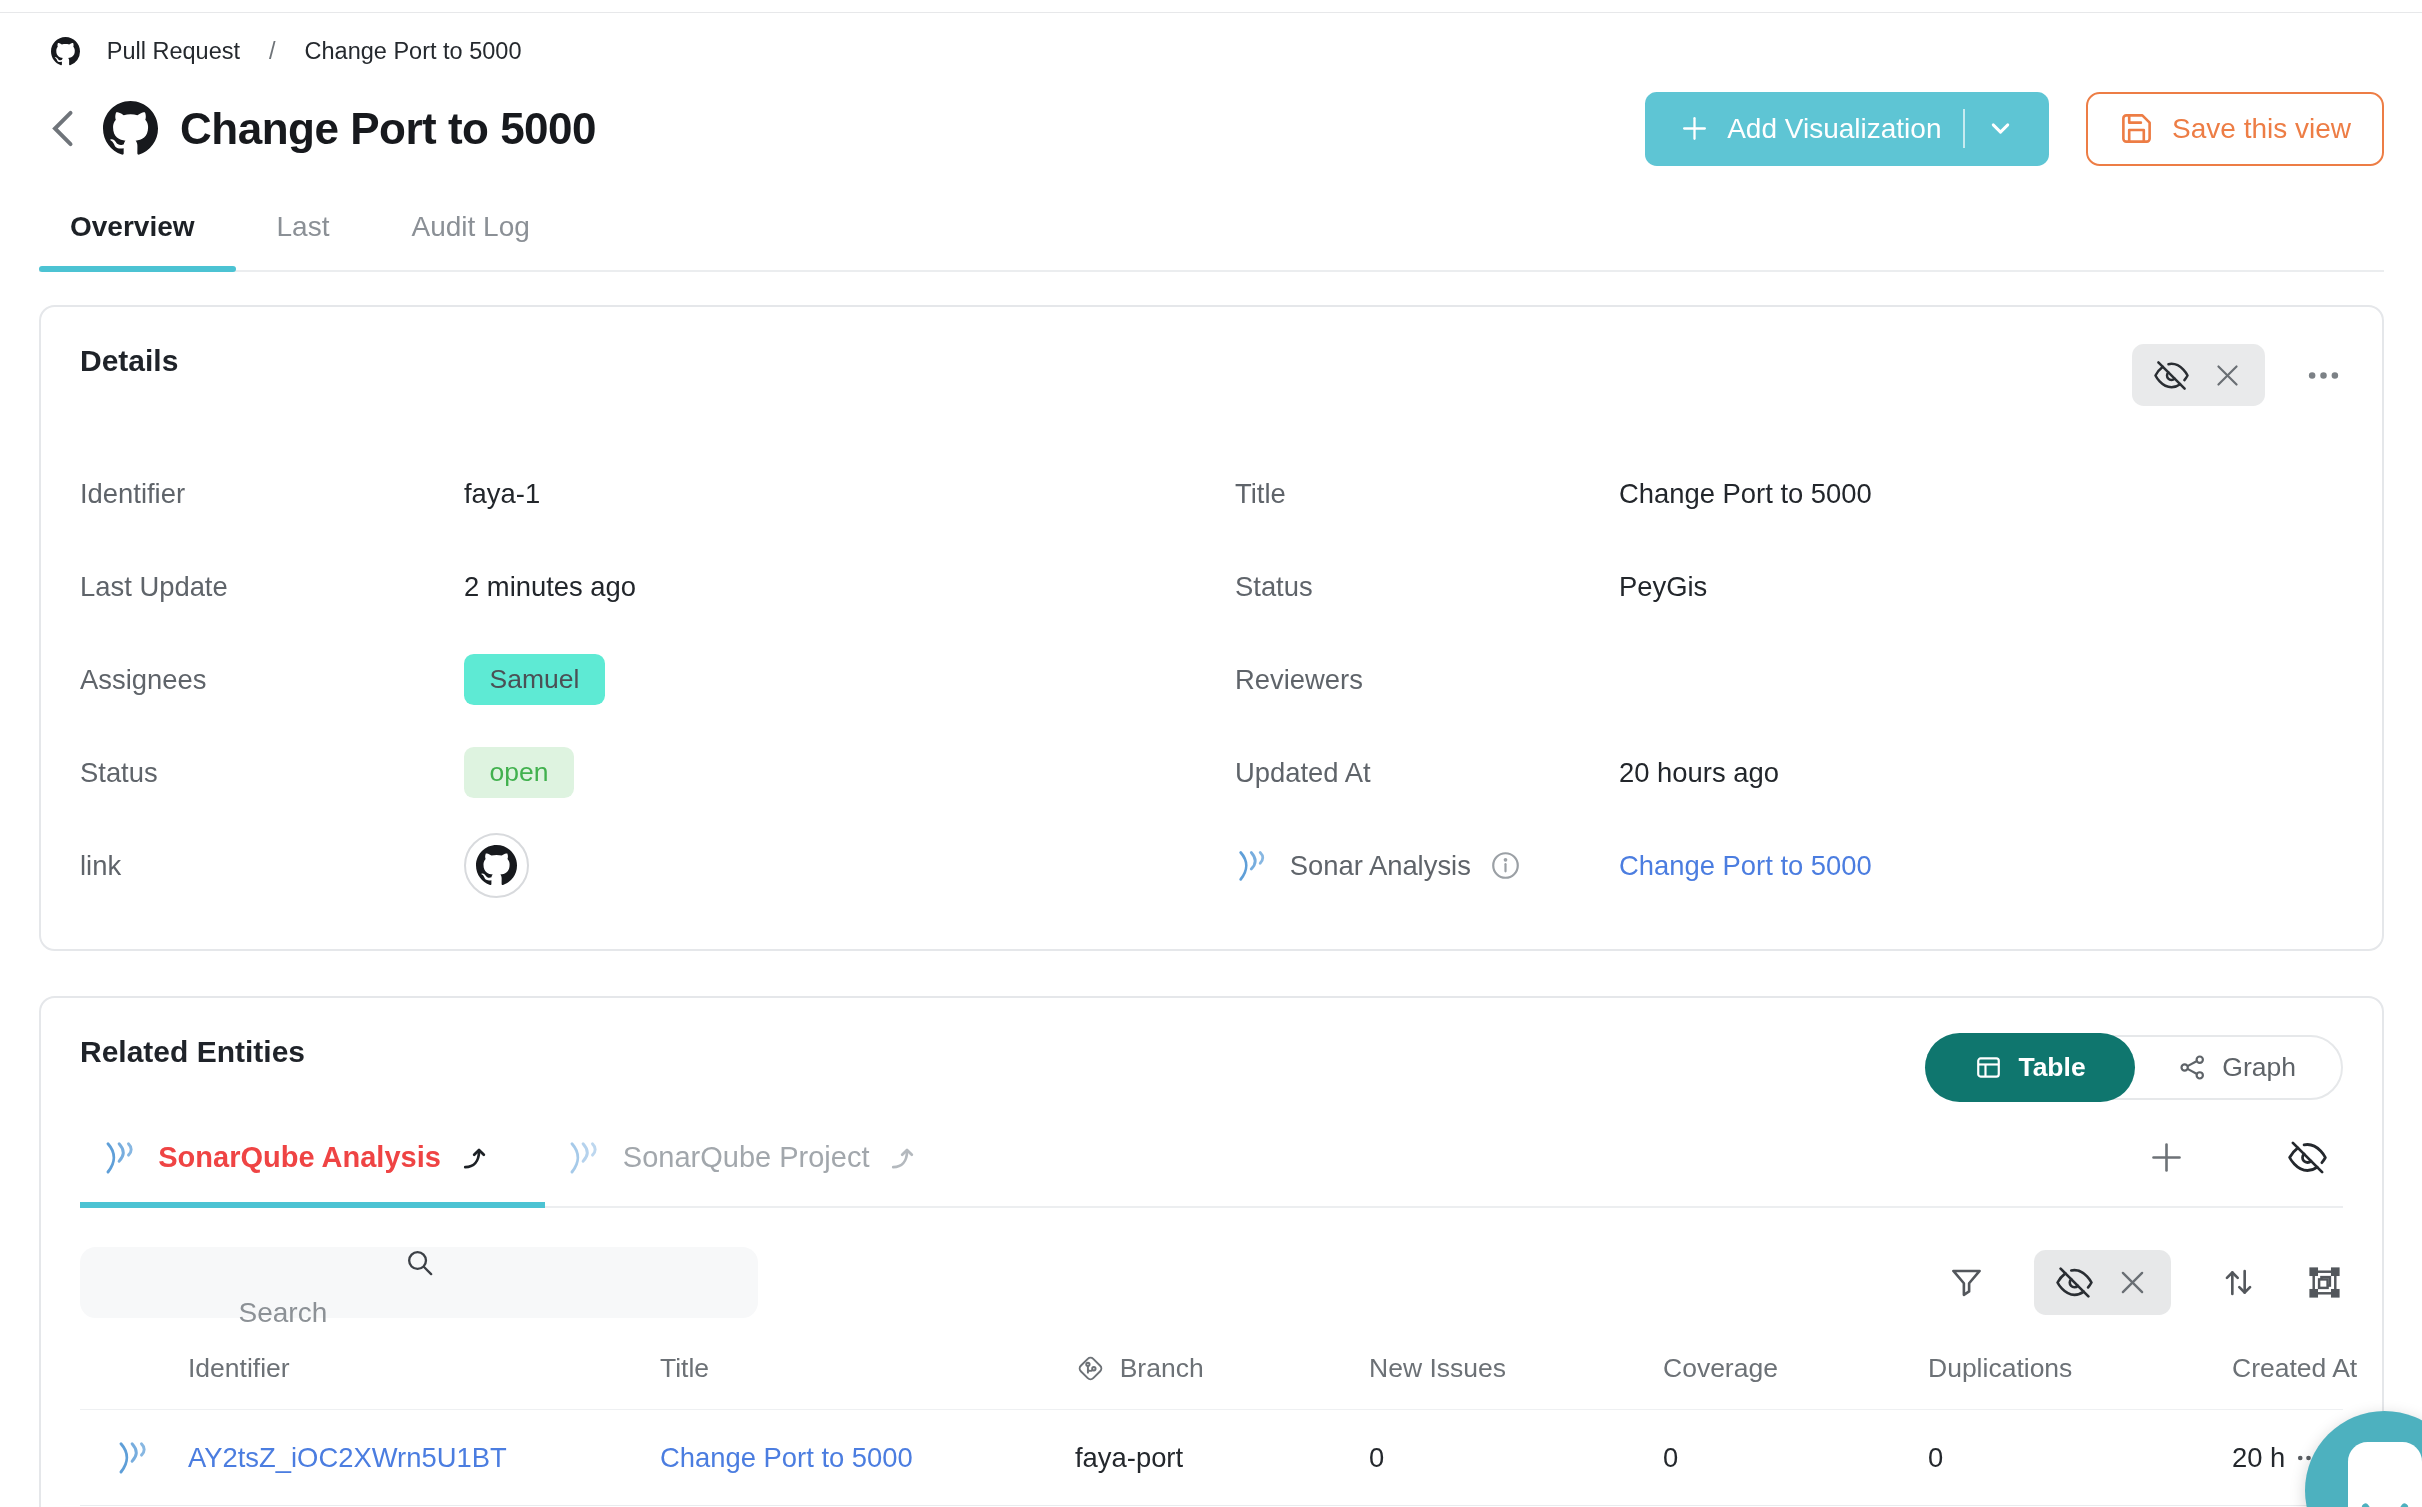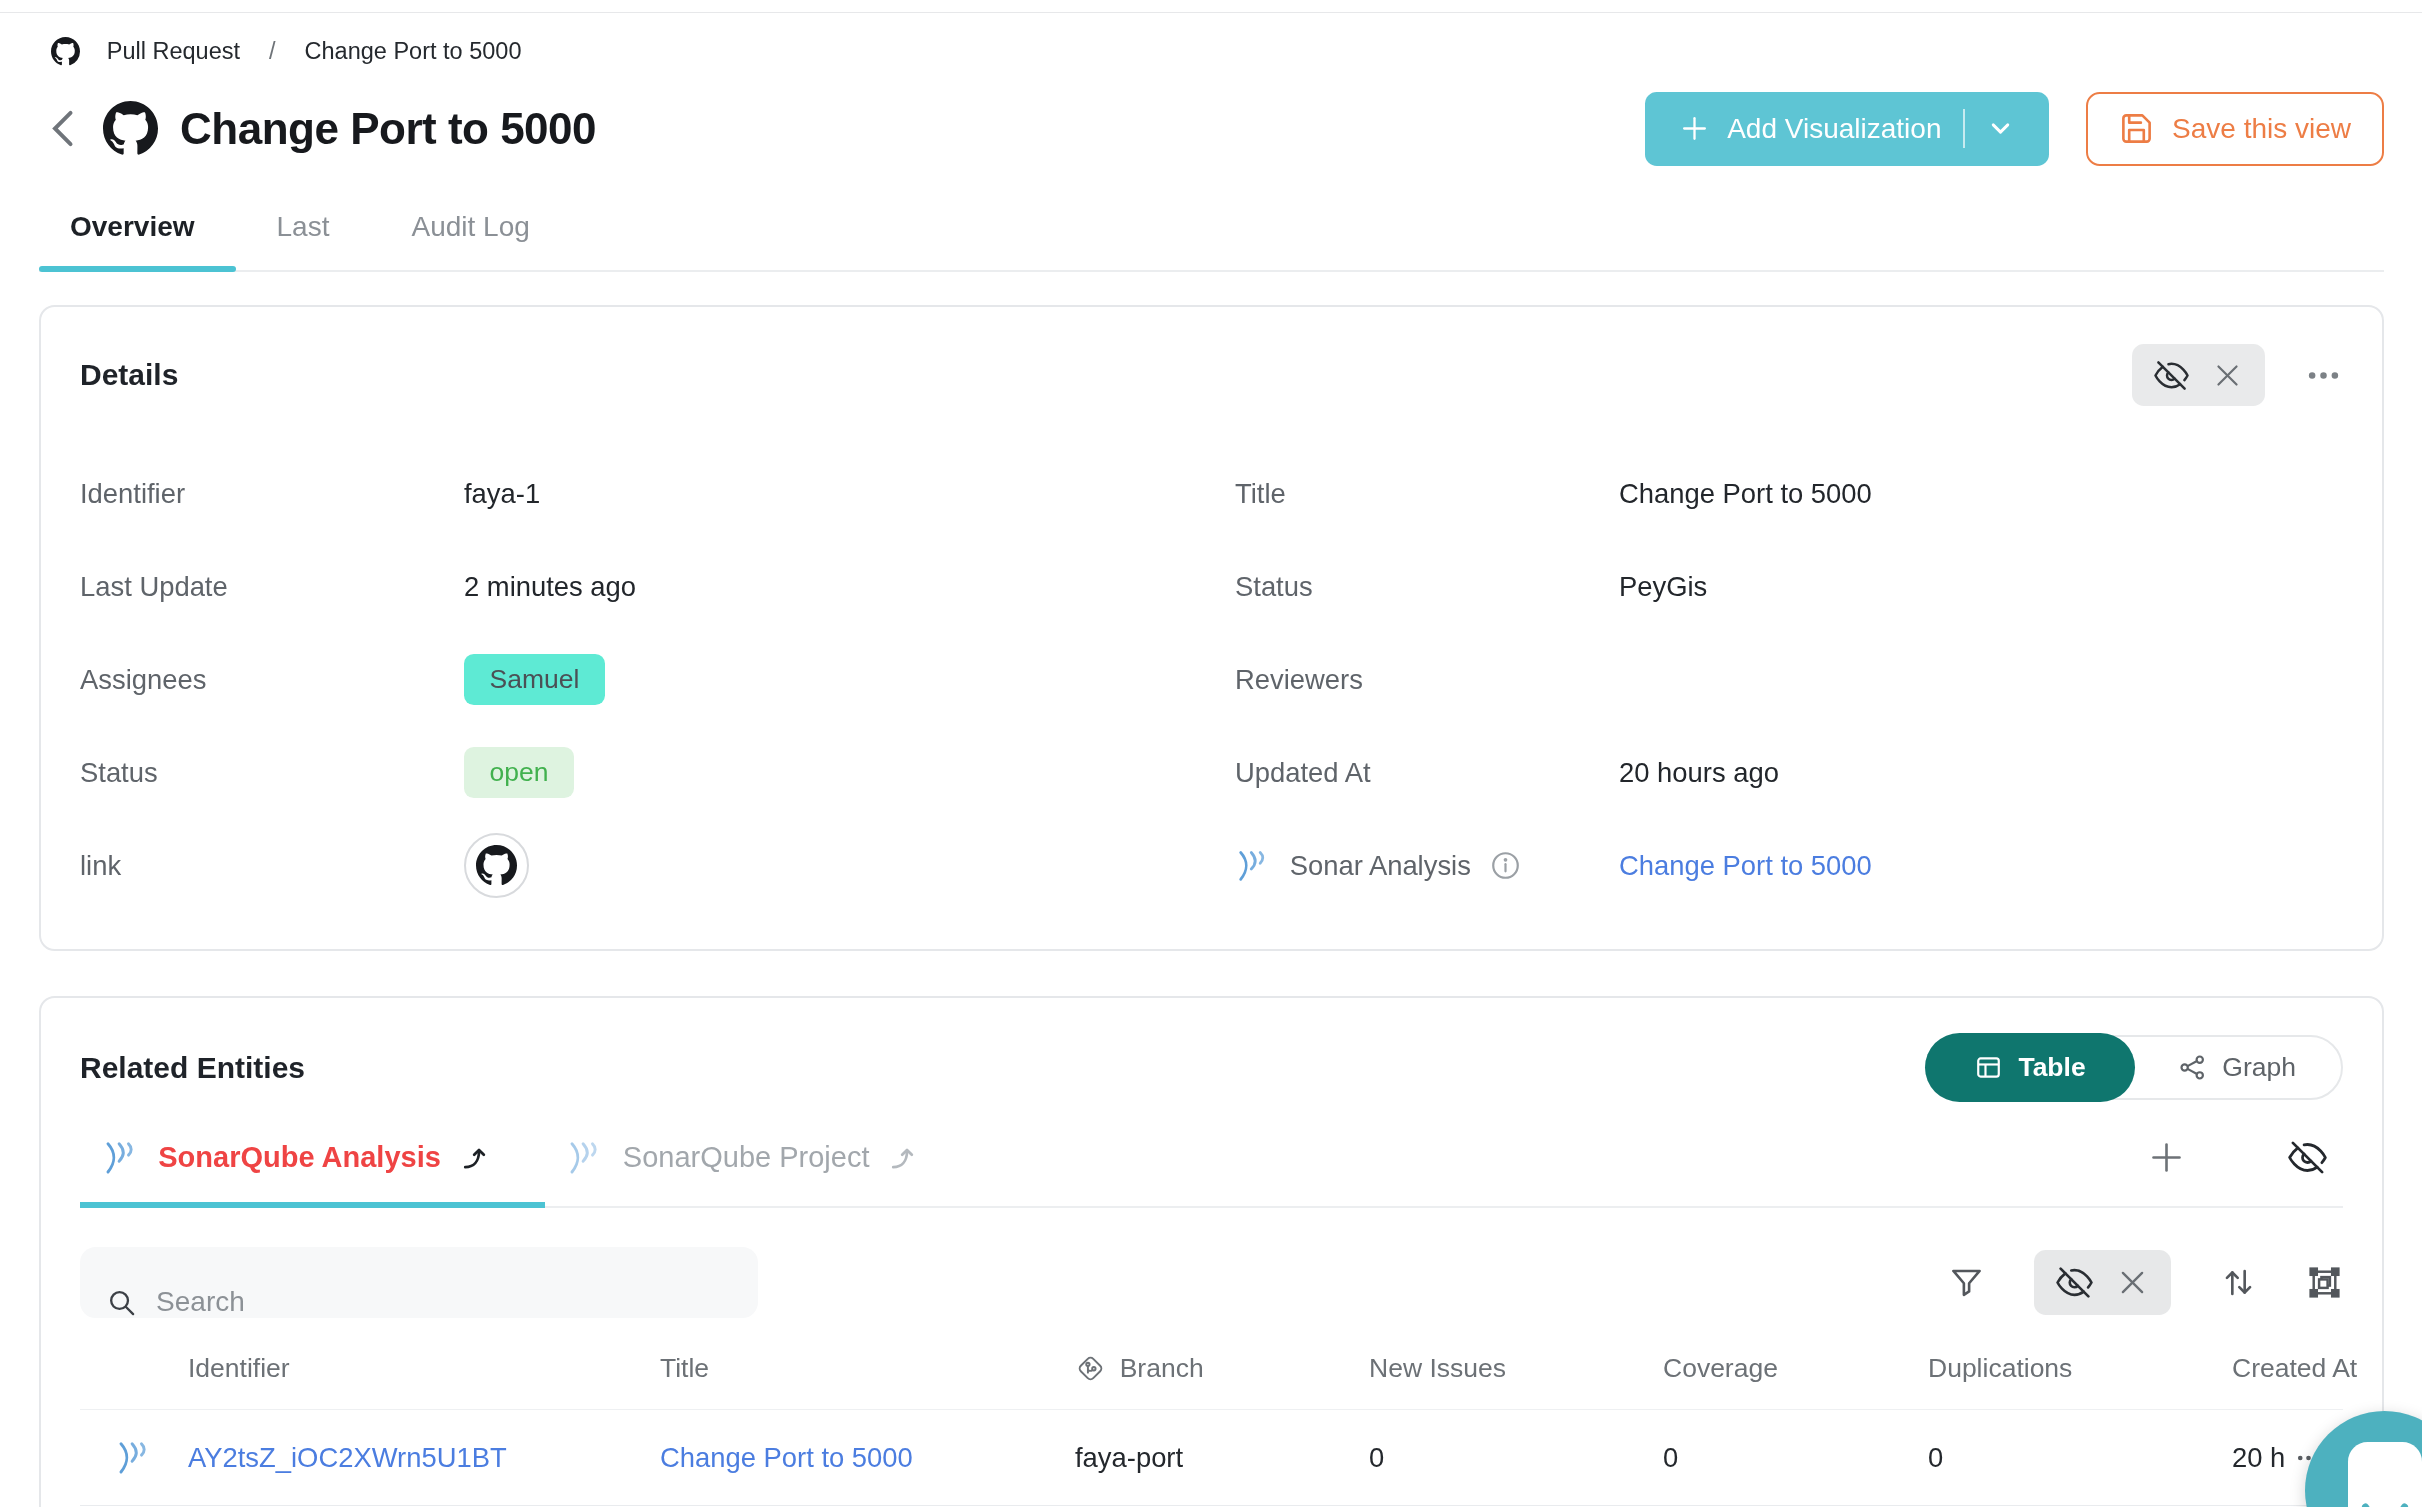--- a/index.html
+++ b/index.html
@@ -28,21 +28,21 @@
   
   .tabs { display:flex; margin-top:45px; border-bottom:2px solid #ebedef; }
   .tab { position:relative; font-size:28px; color:#8b9096; padding:0 41px 27.4px 41px; cursor:pointer; }
   .tab:first-child { padding-left:31px; }
   .tab.active { color:#1d2126; font-weight:700; }
   .tab.active::after { content:""; position:absolute; left:0; right:0; bottom:-2px; height:5.9px;
     background:#4cc3d3; border-radius:3.9px; }
 
   
   .card { border:2px solid #e5e7ea; border-radius:15.7px; margin-top:33px; padding:37px 39px; overflow:hidden; }
-  .card-head { display:flex; align-items:center; }
+  .card-head { display:flex; align-items:flex-start; }
   .card-title { font-size:30px; font-weight:700; color:#1f2329; }
   .head-tools { margin-left:auto; display:flex; align-items:center; gap:39px; }
   .tool-pill { background:#e9eaeb; border-radius:11.8px; padding:13.7px 21.6px; display:flex; align-items:center; gap:23.5px; color:#2a2e33; cursor:pointer; }
   .kebab { color:#7c8186; cursor:pointer; display:flex; }
 
   
   .fields { display:grid; grid-template-columns:1fr 1fr; column-gap:47px; margin-top:41px; }
   .frow { display:flex; align-items:center; min-height:93px; }
   .flabel { width:384px; flex:0 0 384px; font-size:27.4px; color:#5f646a; display:flex; align-items:center; gap:15.7px; }
   .fvalue { font-size:27.4px; color:#22262b; display:flex; align-items:center; }
@@ -60,21 +60,21 @@
 
   .subtabs { display:flex; align-items:flex-end; margin-top:27.4px; border-bottom:2px solid #eceef0; }
   .stab { position:relative; display:flex; align-items:center; gap:15.7px; padding:9.8px 55px 27.4px 21.6px; font-size:29px; color:#a2a7ac; cursor:pointer; }
   .stab.active { color:#ef4444; font-weight:600; }
   .stab.active::after { content:""; position:absolute; left:0; right:0; bottom:-2px; height:5.9px; background:#4cc3d3; }
   .stab.inactive .sonar-ic { opacity:.55; }
   .subtab-tools { margin-left:auto; display:flex; align-items:center; gap:102px; padding:0 15.7px 29px 0; }
 
   .search-row { display:flex; align-items:center; margin-top:39px; }
   .search-box { width:678px; height:71px; background:#f7f8f9; border-radius:15.7px;
-    display:flex; align-items:flex-end; gap:19.6px; padding:0 25.5px; }
+    display:flex; align-items:center; gap:19.6px; padding:0 25.5px;flex-direction:column; }
   .search-box input { flex:1; border:none; outline:none; background:transparent; font-size:28px;
     font-family:"Liberation Sans", sans-serif; color:#30343a; }
   .search-box input::placeholder { color:#8c9196; }
   .table-tools { margin-left:auto; display:flex; align-items:center; gap:49px; color:#43474c; }
 
   .grid-cols { display:grid; grid-template-columns:108px 472px 415px 294px 294px 265px 304px 235px; align-items:center; }
   .thead { margin-top:35px; font-size:26.5px; color:#6c7176; padding-bottom:25.5px; border-bottom:1px solid #eef0f2; }
   .th { display:flex; align-items:center; gap:13.7px; white-space:nowrap; }
   .trow { height:96px; border-bottom:1px solid #e9ebee; font-size:27.4px; position:relative; white-space:nowrap; }
   .cell-icon { padding-left:35px; display:flex; }

